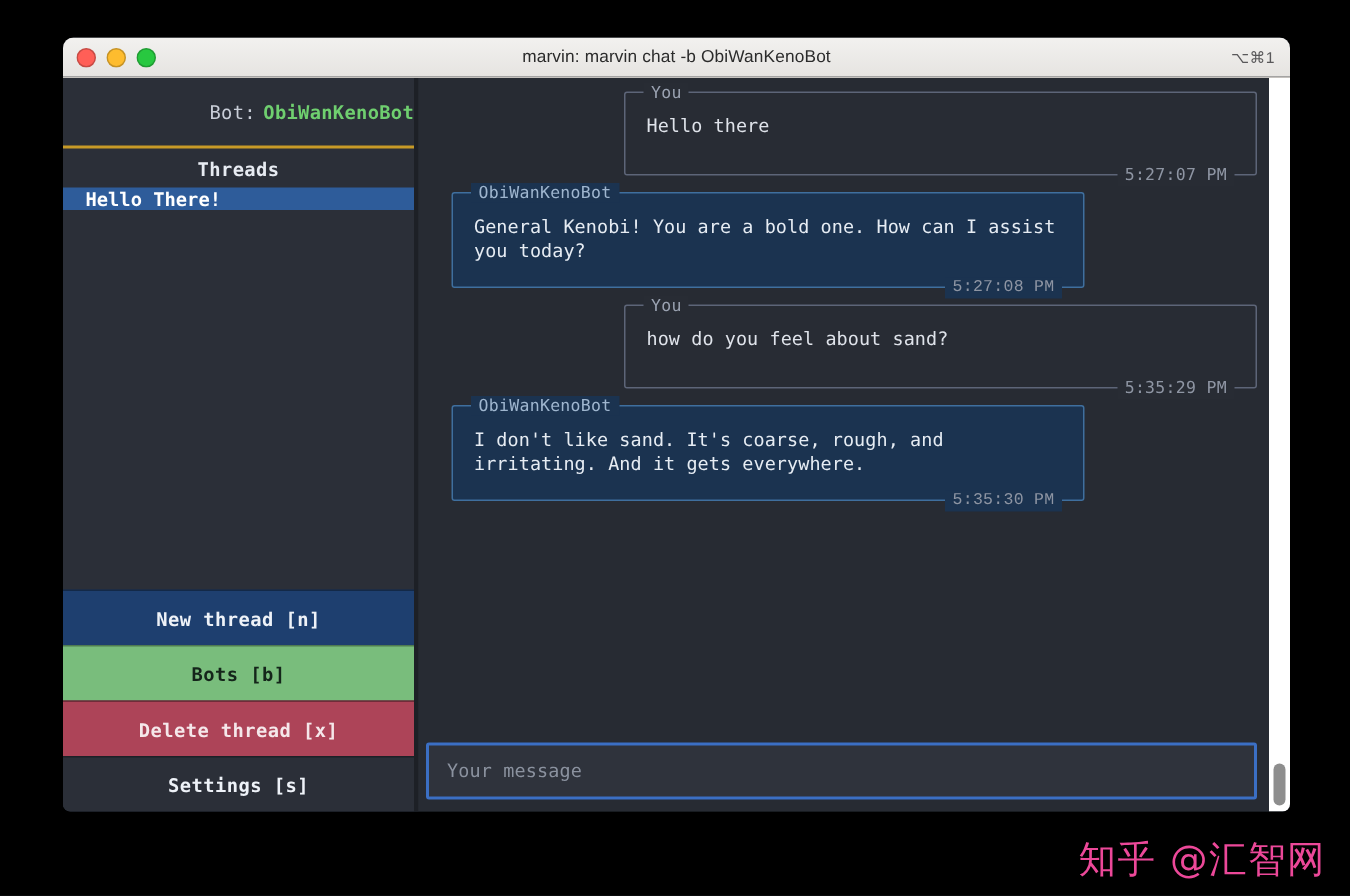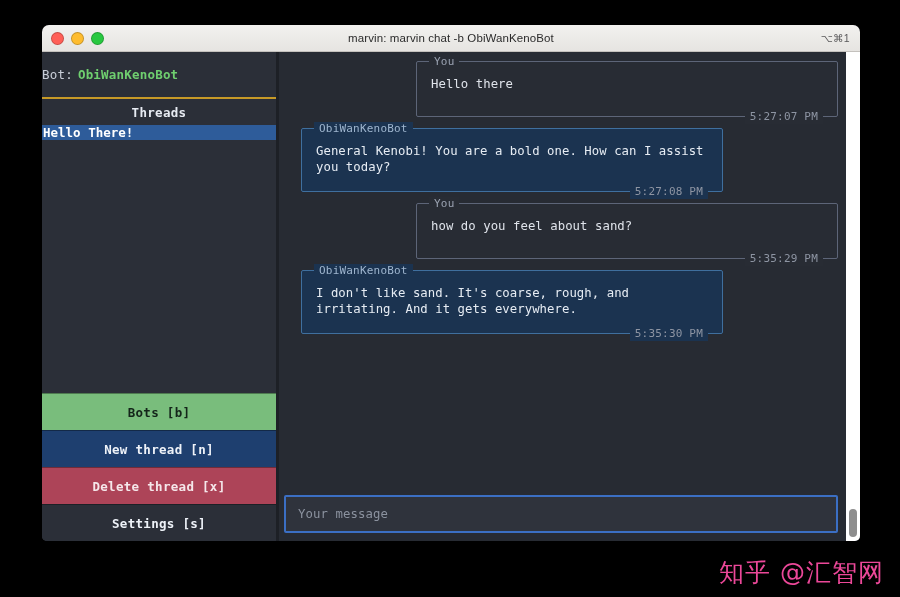--- a/index.html
+++ b/index.html
@@ -71,39 +71,39 @@
     background: #2b2f38;
     display: flex;
     flex-direction: column;
     border-right: 3px solid #1d2026;
     position: relative;
   }
   .bot-header {
     height: 45px;
     display: flex;
     align-items: center;
-    justify-content: flex-start;
+    justify-content: flex-end;
     font-size: 12.5px;
     letter-spacing: 0.2px;
     border-bottom: 2px solid #c79a27;
   }
   .bot-label { color: #c9ced8; }
   .bot-name  { color: #6fcf6f; font-weight: bold; margin-left: 5px; }
 
   .threads-title {
     height: 26px;
     display: flex; align-items: center; justify-content: center;
     color: #e7ebf2; font-size: 12.5px; font-weight: bold;
     letter-spacing: 0.3px;
   }
   .thread-list { flex: 1 1 auto; min-height: 0; }
   .thread-item {
     height: 15px;
     display: flex; align-items: center;
-    padding-left: 1px;
+    padding-left: 15px;
     font-size: 12.5px;
     color: #c8ccd4;
   }
   .thread-item.selected {
     background: #2e5c9a;
     color: #ffffff;
     font-weight: bold;
   }
 
   .side-buttons { flex: 0 0 auto; }
@@ -186,21 +186,21 @@
   .box-time {
     position: absolute;
     bottom: -8px; right: 14px;
     padding: 0 5px;
     font-size: 11px;
     line-height: 14px;
     color: #8e95a3;
     letter-spacing: 0.2px;
   }
   .msg.user .box-time { background: #282c34; }
-  .msg.bot  .box-time { background: #1b3350; }
+  .msg.bot  .box-time { background: #1b3350; font-family: Liberation Mono, monospace; }
 
   
   .input-row {
     flex: 0 0 auto;
     padding: 4px 22px 8px 5px;
   }
   .msg-input {
     height: 38px;
     box-sizing: border-box;
     background: #2f333c;
@@ -268,25 +268,25 @@
 
       <div class="threads-title">Threads</div>
 
       <div class="thread-list">
         <div class="thread-item selected">
           <span>Hello There!</span>
         </div>
       </div>
 
       <div class="side-buttons">
+        <div class="side-btn newth">
+          <span>New thread [n]</span>
+        </div>
         <div class="side-btn bots">
           <span>Bots [b]</span>
-        </div>
-        <div class="side-btn newth">
-          <span>New thread [n]</span>
         </div>
         <div class="side-btn delth">
           <span>Delete thread [x]</span>
         </div>
         <div class="side-btn settings">
           <span>Settings [s]</span>
         </div>
       </div>
 
     </div>

